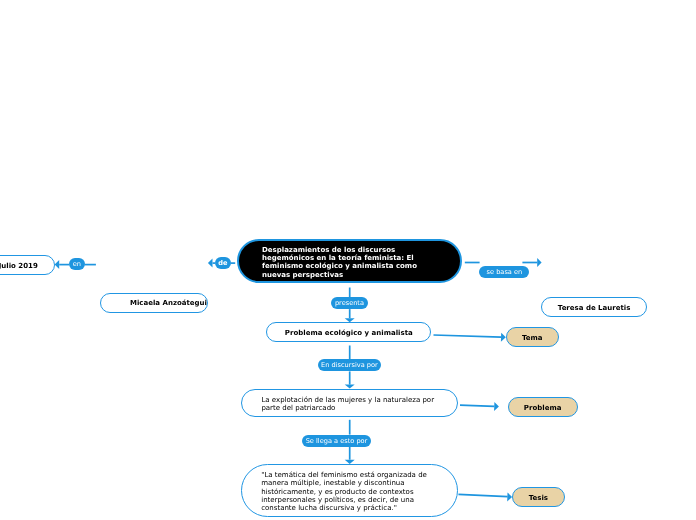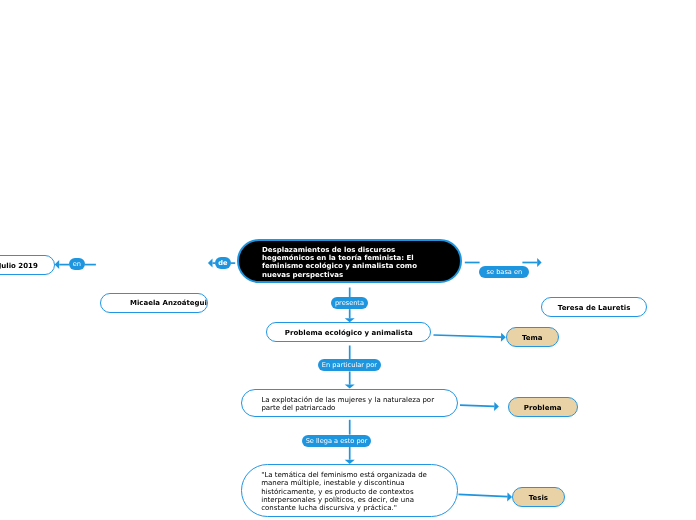--- a/index.html
+++ b/index.html
@@ -132,19 +132,19 @@
   <div class="lbl" style="left:215px;top:256.5px;width:15.6px;font-weight:bold;">
     <span>de</span>
   </div>
   <div class="lbl" style="left:479.4px;top:266px;width:50px;">
     <span>se basa en</span>
   </div>
   <div class="lbl" style="left:331.3px;top:297.2px;width:36.3px;">
     <span>presenta</span>
   </div>
   <div class="lbl" style="left:318.1px;top:359.3px;width:62.6px;">
-    <span>En particular por</span>
+    <span>En discursiva por</span>
   </div>
   <div class="lbl" style="left:302px;top:434.6px;width:69px;">
     <span>Se llega a esto por</span>
   </div>
 
 </div>
 
 </body></html>

